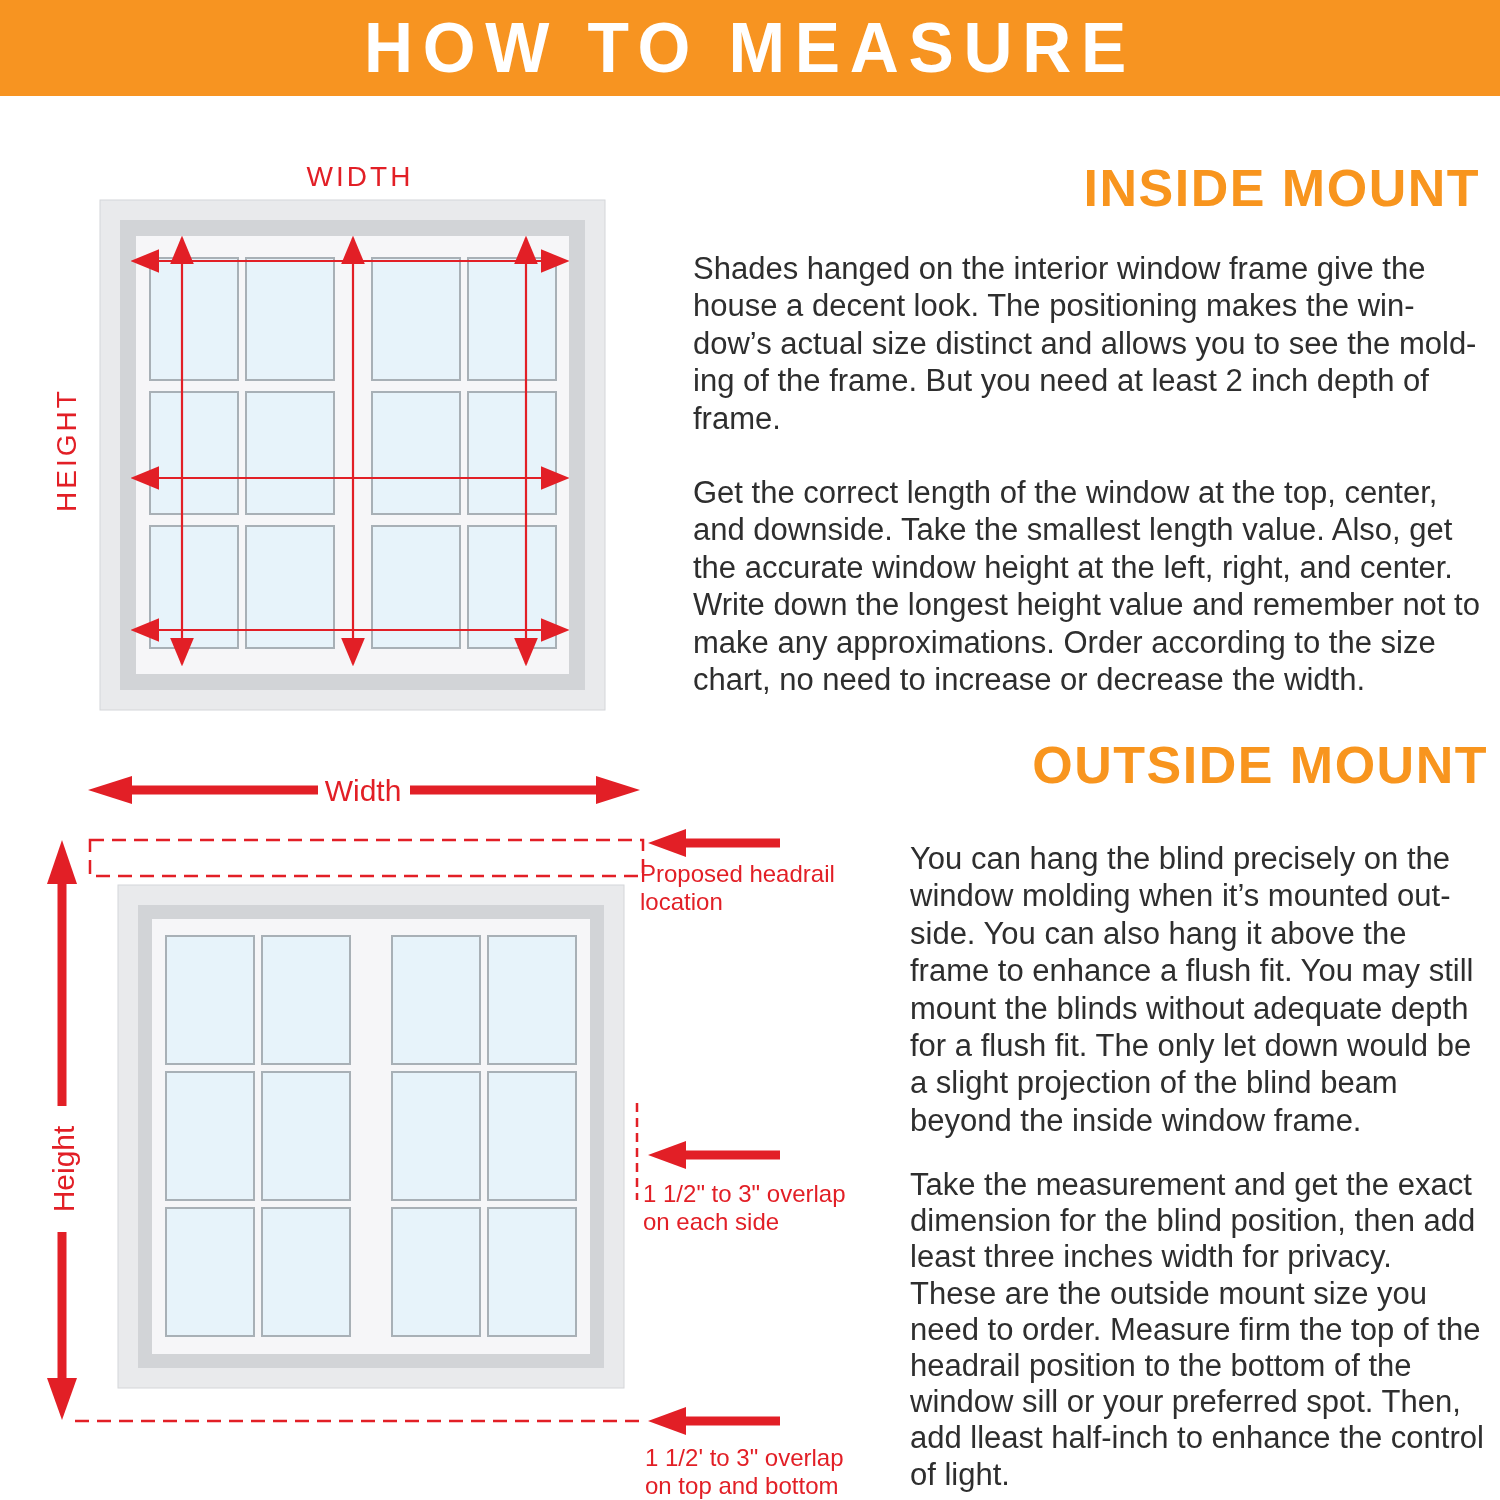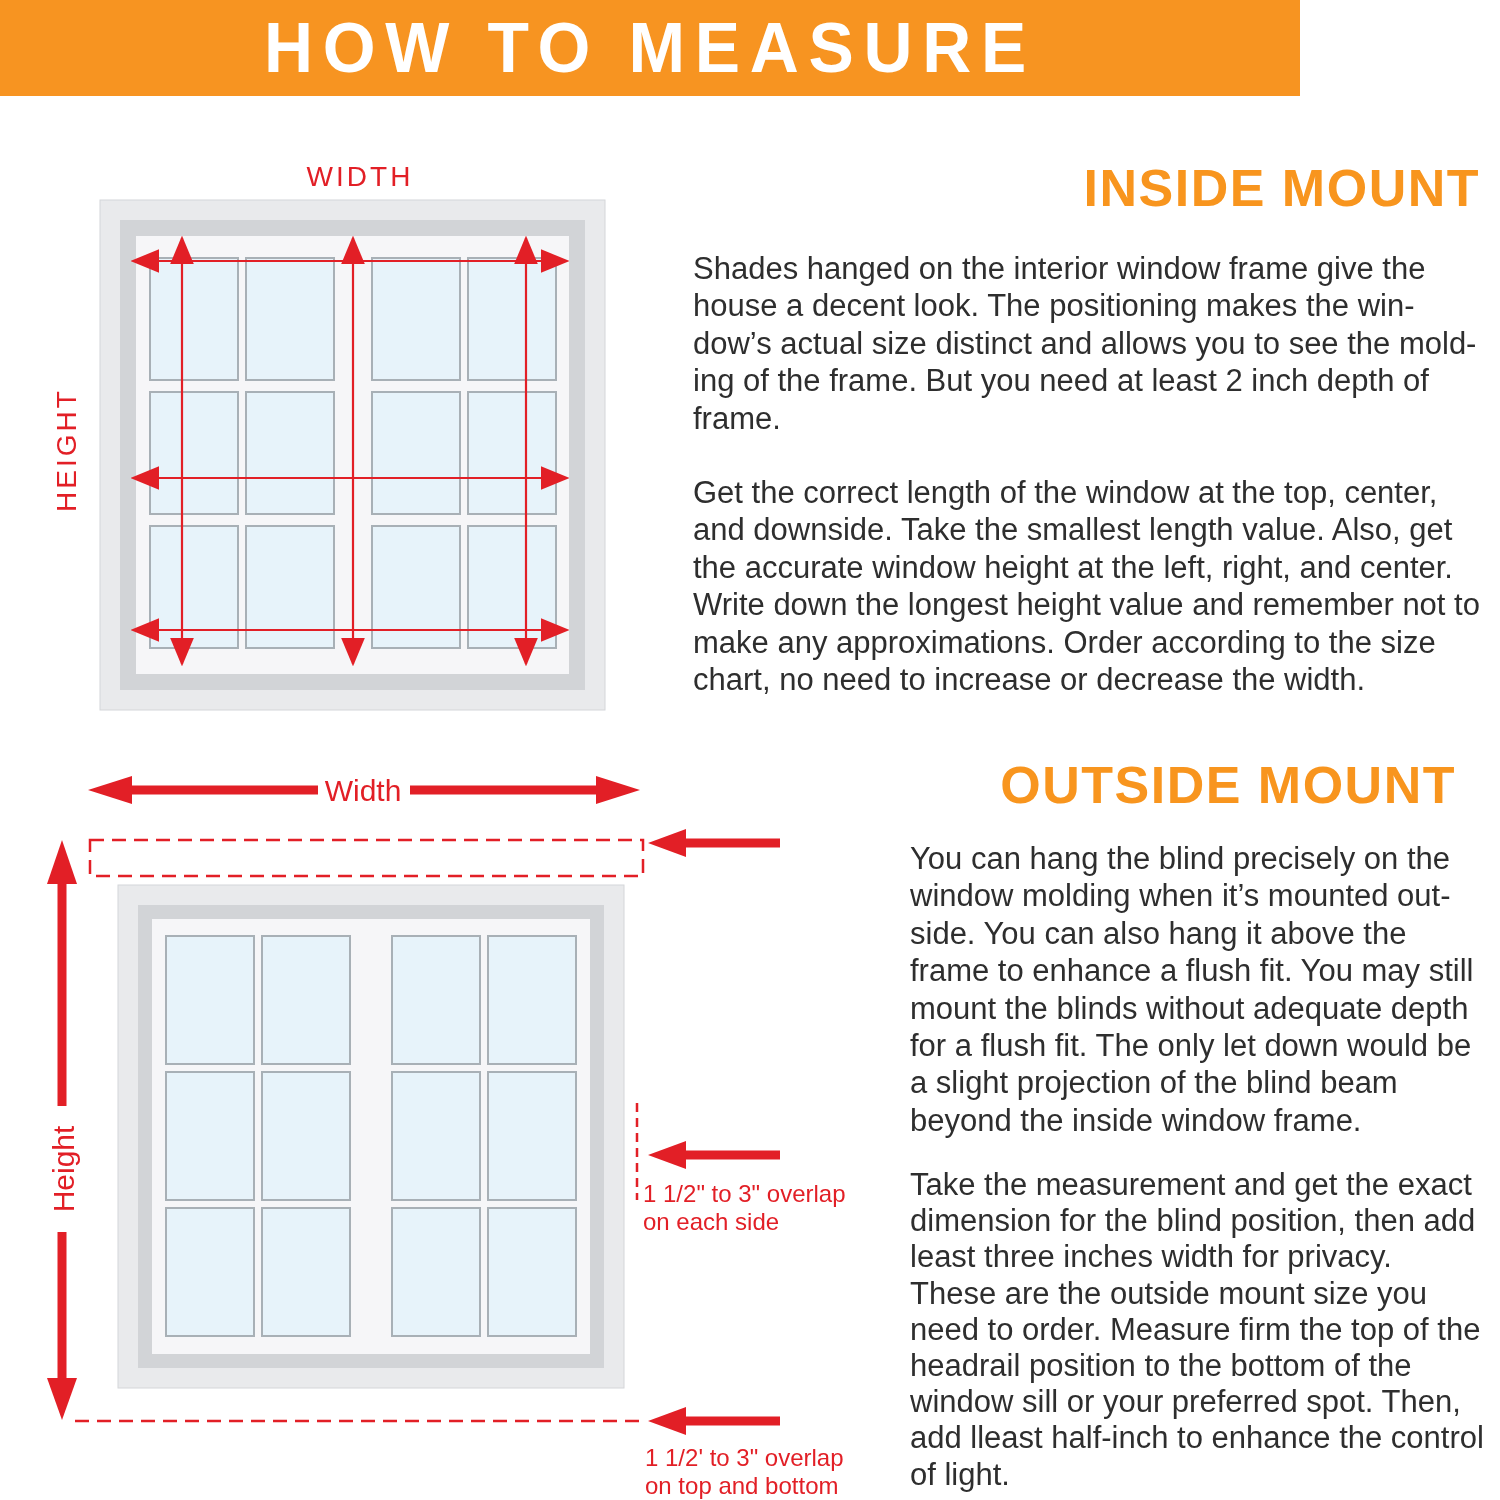--- a/index.html
+++ b/index.html
@@ -1,20 +1,20 @@
 <!DOCTYPE html>
 <html><head>
 <meta charset="utf-8">
 <style>
   html,body{margin:0;padding:0;background:#ffffff;}
   #page{position:relative;width:1500px;height:1500px;background:#ffffff;overflow:hidden;
         font-family:"Liberation Sans", sans-serif;}
 
   
-  .banner{position:absolute;left:0;top:0;width:1300px;height:96px;background:#F79421;
+  .banner{position:absolute;left:0;top:0;width:1500px;height:96px;background:#F79421;
           display:flex;align-items:center;justify-content:center;}
   .banner h1{margin:0;color:#ffffff;font-size:70px;font-weight:bold;letter-spacing:10px;
              transform:scaleX(0.97);white-space:nowrap;}
 
   
   .diag{position:absolute;}
   #diagTop{left:40px;top:140px;}
   #diagBottom{left:30px;top:750px;}
 
   svg text.redlbl{fill:#E21F26;}
@@ -131,41 +131,43 @@
       <rect x="686" y="1150.5" width="94" height="9"></rect>
     </g>
 
     <path d="M75,1421 H644" fill="none" stroke="#E21F26" stroke-width="2.5" stroke-dasharray="14 8"></path>
     <g fill="#E21F26">
       <polygon points="648,1421 686,1407 686,1435"></polygon>
       <rect x="686" y="1416.5" width="94" height="9"></rect>
     </g>
   </svg>
 
+  <div class="red-note" style="left:640px;top:860px;">Proposed headrail
+location</div>
   <div class="red-note" style="left:643px;top:1180px;">1 1/2" to 3" overlap
 on each side</div>
   <div class="red-note" style="left:645px;top:1444px;">1 1/2' to 3" overlap
 on top and bottom</div>
 
   <div class="mount-heading" style="left:690px;top:158px;width:790px;">INSIDE MOUNT</div>
 
   <div class="body-para" style="left:693px;top:250px;width:810px;">Shades hanged on the interior window frame give the
 house a decent look. The positioning makes the win-
 dow’s actual size distinct and allows you to see the mold-
 ing of the frame. But you need at least 2 inch depth of
 frame.</div>
 
   <div class="body-para" style="left:693px;top:474px;width:810px;">Get the correct length of the window at the top, center,
 and downside. Take the smallest length value. Also, get
 the accurate window height at the left, right, and center.
 Write down the longest height value and remember not to
 make any approximations. Order according to the size
 chart, no need to increase or decrease the width.</div>
 
-  <div class="mount-heading" style="left:876px;top:735px;width:580px;margin-top:20px;">OUTSIDE MOUNT</div>
+  <div class="mount-heading" style="left:908px;top:735px;width:580px;">OUTSIDE MOUNT</div>
 
   <div class="body-para" style="left:910px;top:840px;width:600px;">You can hang the blind precisely on the
 window molding when it’s mounted out-
 side. You can also hang it above the
 frame to enhance a flush fit. You may still
 mount the blinds without adequate depth
 for a flush fit. The only let down would be
 a slight projection of the blind beam
 beyond the inside window frame.</div>
 

